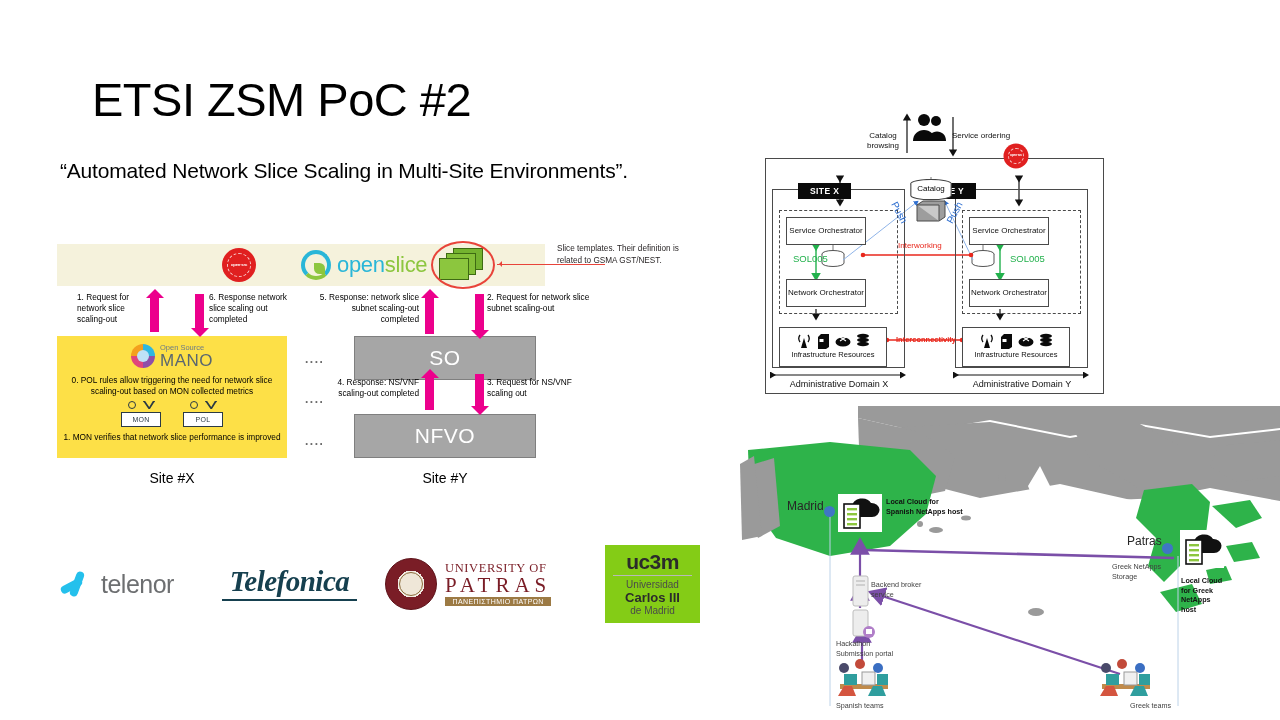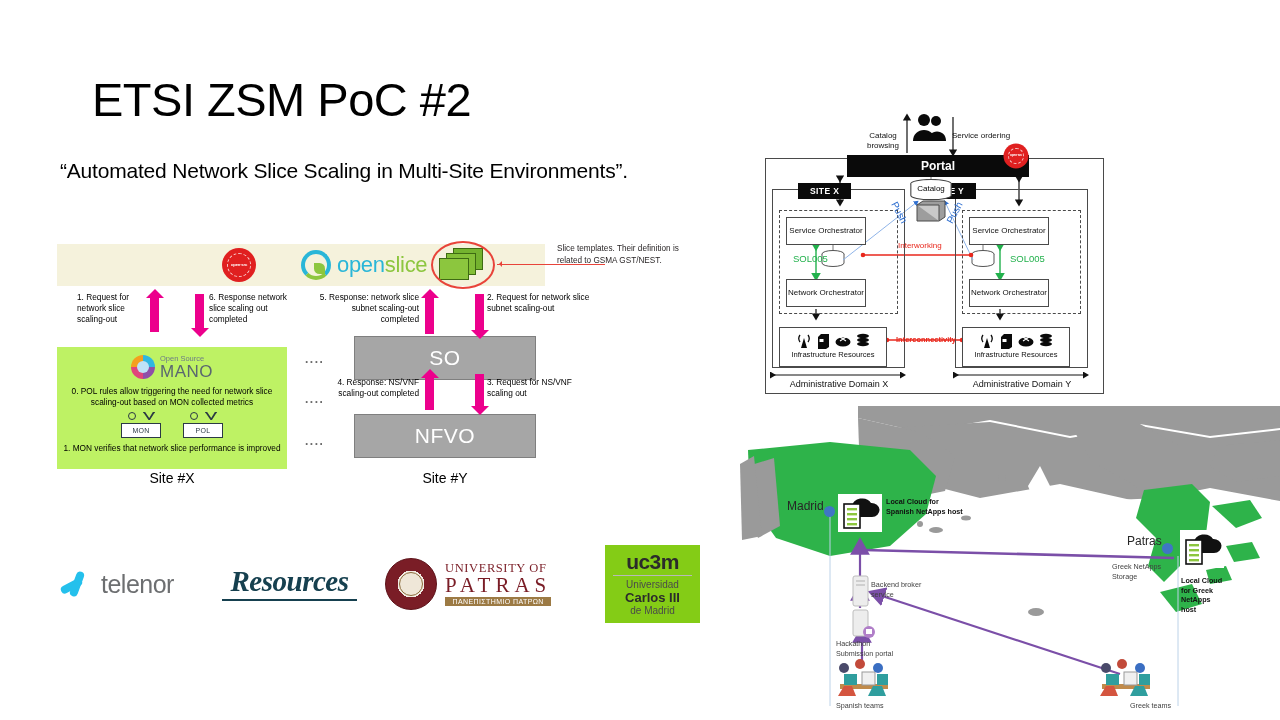--- a/index.html
+++ b/index.html
@@ -77,22 +77,22 @@
   .tpl-leader {
     position: absolute; left: 447px; top: 263px; width: 108px; height: 1px;
     background: #e8443a;
   }
   .tpl-leader::before {
     content: ""; position: absolute; left: -1px; top: -3px;
     border: 3.5px solid transparent; border-right-color: #e8443a;
   }
 
   .mano-box {
-    position: absolute; left: 0; top: 103px; width: 230px; height: 122px;
-    background: #bef264;
+    position: absolute; left: 0; top: 92px; width: 230px; height: 122px;
+    background: #fde047;
   }
   .mano-logo { display: flex; align-items: center; gap: 5px; justify-content: center; padding-top: 8px; }
   .mano-mark {
     width: 24px; height: 24px; border-radius: 50%;
     background: conic-gradient(#2fb7e0 0 25%, #8f4fa8 25% 50%, #e0457b 50% 75%, #f4a01e 75% 100%);
     position: relative;
   }
   .mano-mark::after {
     content: ""; position: absolute; inset: 6px; border-radius: 50%; background: #bfe2f7;
   }
@@ -350,21 +350,21 @@
   </div>
 
   <div class="logos">
 
     <div class="logo-telenor">
       <div class="tn-mark"></div>
       <div class="tn-word">telenor</div>
     </div>
 
     <div class="logo-telefonica">
-      <div class="tf-word">Resources</div>
+      <div class="tf-word">Telefonica</div>
       <div class="tf-rule"></div>
     </div>
 
     <div class="logo-patras">
       <div class="pt-seal"></div>
       <div class="pt-text">
         <div class="u">UNIVERSITY OF</div>
         <div class="p">PATRAS</div>
         <div class="g">ΠΑΝΕΠΙΣΤΗΜΙΟ ΠΑΤΡΩΝ</div>
       </div>
@@ -438,21 +438,20 @@
       <path d="M130 227 L205 227" stroke="#e8271c" stroke-width="1.3" fill="none"></path>
       <circle cx="130" cy="227" r="2.3" fill="#e8271c"></circle>
       <circle cx="205" cy="227" r="2.3" fill="#e8271c"></circle>
 
       <path d="M16 262 L146 262" stroke="#111" stroke-width="1" fill="none" marker-start="url(#ah)" marker-end="url(#ah)"></path>
       <path d="M199 262 L329 262" stroke="#111" stroke-width="1" fill="none" marker-start="url(#ah)" marker-end="url(#ah)"></path>
     </svg>
 
     <div class="arch-outer"></div>
 
-    <div class="portal-bar">Portal</div>
     <div class="arch-seal">
       <div class="seal">
           <div class="seal-txt">open·src</div>
         </div>
     </div>
 
     <div class="site-frame" id="site-x-frame"></div>
     <div class="site-frame" id="site-y-frame"></div>
     <div class="dash-frame" id="dash-x"></div>
     <div class="dash-frame" id="dash-y"></div>

